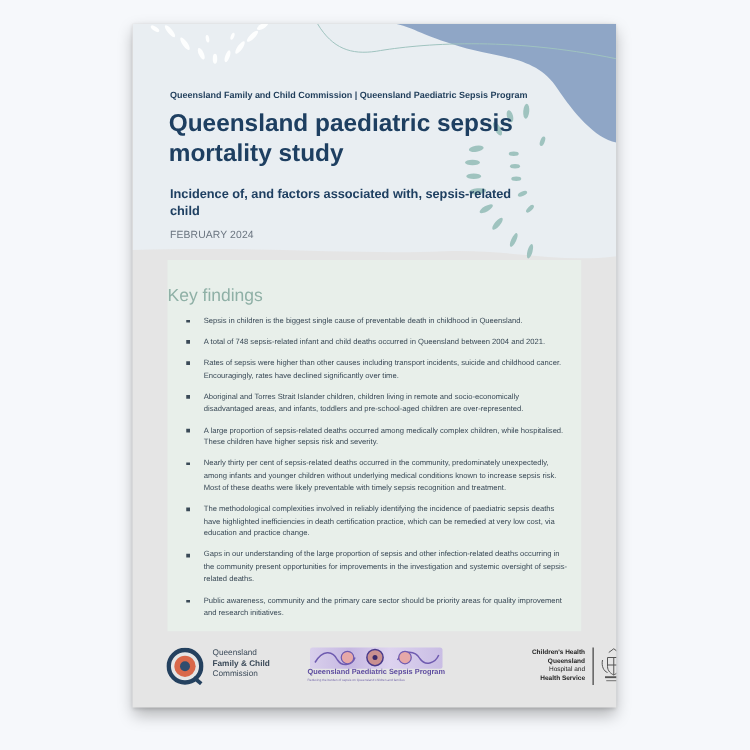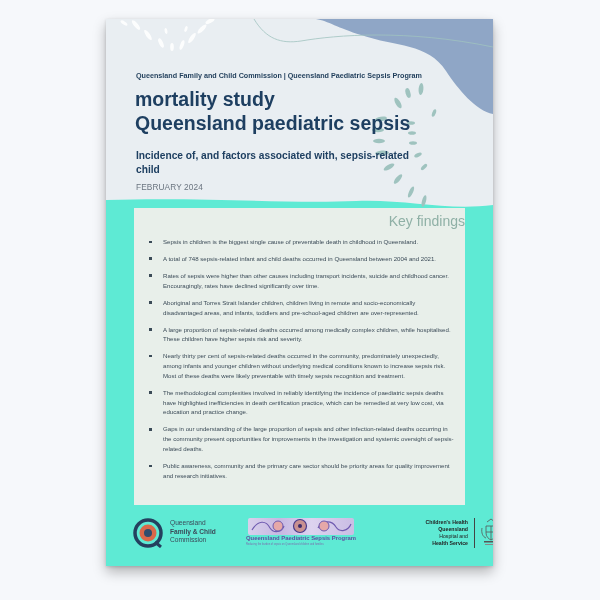--- a/index.html
+++ b/index.html
@@ -4,21 +4,21 @@
 <style>
   html, body { margin:0; padding:0; }
   body {
     width:600px; height:600px; overflow:hidden;
     background:#f6f8fb;
     font-family:"Liberation Sans", sans-serif;
     position:relative;
   }
   .page {
     position:absolute; left:106px; top:19px; width:387px; height:547px;
-    background:#5eead4;
+    background:#e5e5e5;
     box-shadow: 0 6px 12px rgba(0,0,0,0.28), 0 1px 3px rgba(0,0,0,0.15);
     overflow:hidden;
   }
   .header-bg {
     position:absolute; left:0; top:0; width:387px; height:200px;
   }
   .org-line {
     position:absolute; left:30px; top:52px;
     font-size:7.2px; font-weight:bold; color:#1f3d5a; white-space:nowrap;
   }
@@ -32,21 +32,21 @@
   }
   .date {
     position:absolute; left:30px; top:163px;
     font-size:8.3px; font-weight:normal; color:#6b7580; letter-spacing:0.1px;
   }
   .kf-box {
     position:absolute; left:28px; top:189px; width:331px; height:297px;
     background:#e8efea;
   }
   .kf-title {
-    text-align:right; margin-top:5px;
+    text-align:left; margin-top:20px;
     font-size:14px; color:#8fb0a6;
   }
   .kf-list { list-style:none; margin:8px 0 0 0; padding:0 10px 0 14px; }
   .kf-list li {
     position:relative; padding-left:15px;
     font-size:6.1px; line-height:9.8px; color:#3a4a57;
     margin-bottom:7.2px;
   }
   .kf-list li .bullet {
     position:absolute; left:1px; top:3.5px; width:2.6px; height:2.6px; background:#3a4a57;
@@ -117,22 +117,22 @@
       <ellipse cx="306" cy="114" rx="4" ry="1.8"></ellipse>
       <ellipse cx="307" cy="124" rx="4" ry="1.8"></ellipse>
       <ellipse cx="312" cy="136" rx="4" ry="1.8" transform="rotate(-25 312 136)"></ellipse>
       <ellipse cx="318" cy="148" rx="4" ry="1.8" transform="rotate(-45 318 148)"></ellipse>
       <ellipse cx="328" cy="94" rx="1.8" ry="4" transform="rotate(20 328 94)"></ellipse>
     </g>
   </svg>
 
   <div class="org-line">Queensland Family and Child Commission | Queensland Paediatric Sepsis Program</div>
   <div class="title">
+    <div>Queensland paediatric sepsis</div>
     <div>mortality study</div>
-    <div>Queensland paediatric sepsis</div>
   </div>
   <div class="subtitle">
     <div>Incidence of, and factors associated with, sepsis-related child</div>
   </div>
   <div class="date">FEBRUARY 2024</div>
 
   <div class="kf-box">
     <div class="kf-title">Key findings</div>
     <ul class="kf-list">
       <li><span class="bullet"></span><span>Sepsis in children is the biggest single cause of preventable death in childhood in Queensland.</span></li>

